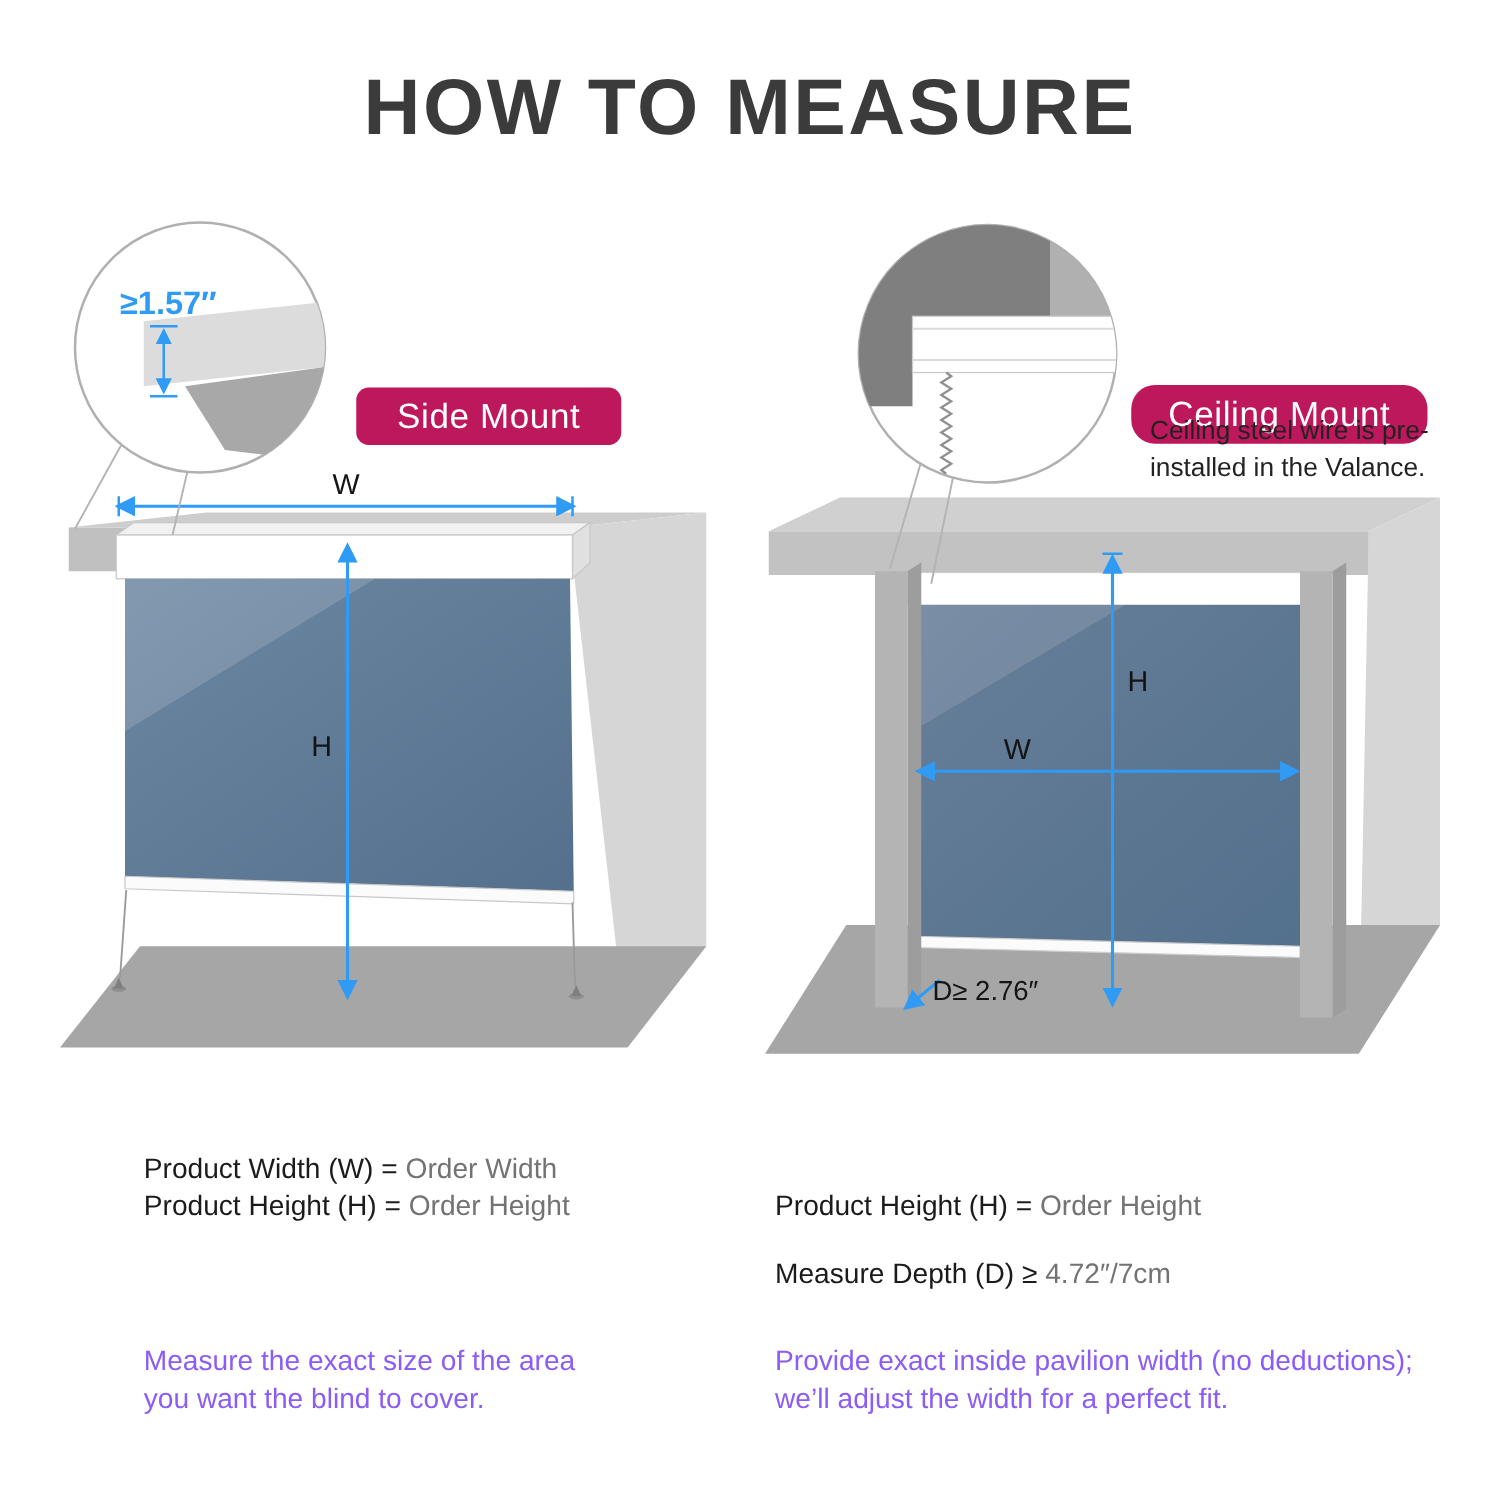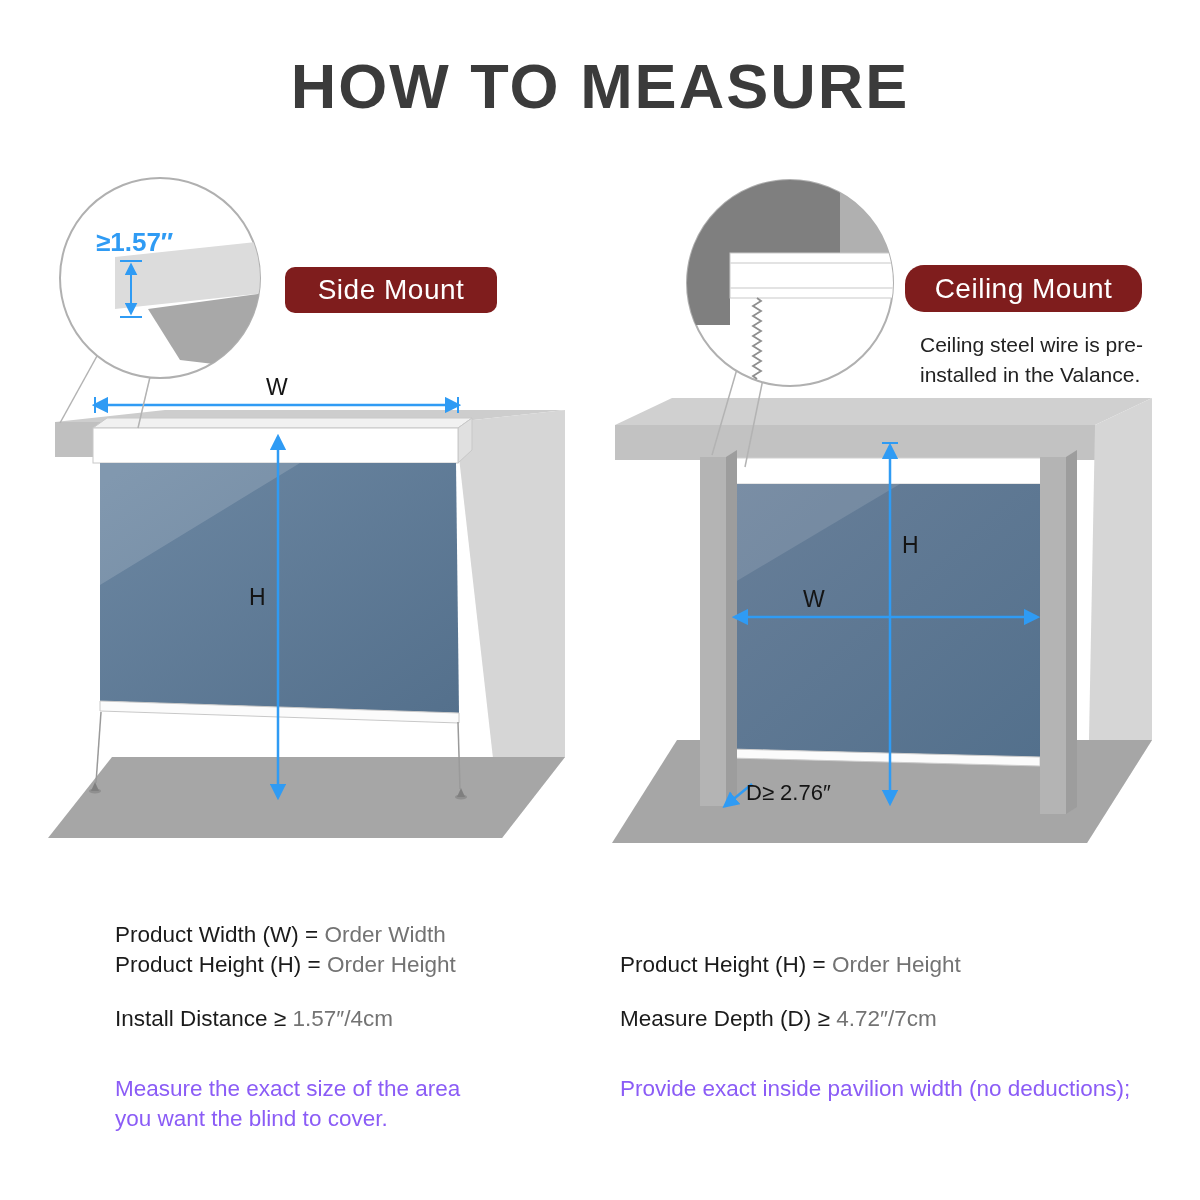--- a/index.html
+++ b/index.html
@@ -10,23 +10,23 @@
          font-size:63px;font-weight:700;color:#3b3b3b;letter-spacing:2px;}
 
   svg.diag{position:absolute;display:block;}
   #diagL{left:0px;top:155px;}
   #diagR{left:600px;top:155px;}
   svg text{font-family:"Liberation Sans",sans-serif;}
   .dim{font-size:23px;fill:#141414;}
   .detail-val{font-size:26px;font-weight:700;fill:#2f9bf4;}
   .dlabel{font-size:22px;fill:#141414;}
 
-  .pill{position:absolute;background:#7f1d1d;color:#ffffff;border-radius:10px;
+  .pill{position:absolute;background:#be185d;color:#ffffff;border-radius:10px;
         display:flex;align-items:center;justify-content:center;
-        font-size:28px;font-weight:500;letter-spacing:0.5px;}
+        font-size:28px;font-weight:500;letter-spacing:0.5px;margin-top:43px;}
   #pill-side{left:285px;top:267px;width:212px;height:46px;}
   #pill-ceiling{left:905px;top:265px;width:237px;height:47px;border-radius:19px;}
 
   .detail-note{position:absolute;left:908px;top:330px;width:280px;
                font-size:21px;line-height:30px;color:#222222;margin-left:12px;}
 
   .row{position:absolute;font-size:22.5px;white-space:nowrap;color:#1b1b1b;}
   .row .v{color:#737373;}
   .note{position:absolute;font-size:22.5px;white-space:nowrap;color:#8b5cf6;}
 </style>
@@ -174,27 +174,25 @@
   <div class="pill" id="pill-side">Side Mount</div>
   <div class="pill" id="pill-ceiling">Ceiling Mount</div>
   <div class="detail-note">Ceiling steel wire is pre-installed in the Valance.</div>
 
   <div class="row" style="left:115px;top:922px">
     <span class="k">Product Width (W) = </span><span class="v">Order Width</span>
   </div>
   <div class="row" style="left:115px;top:952px">
     <span class="k">Product Height (H) = </span><span class="v">Order Height</span>
   </div>
-  <div class="row" style="left:115px;top:1006px">
-    <span class="k">Install Distance ≥ </span><span class="v">1.57″/4cm</span>
-  </div>
   <div class="note" style="left:115px;top:1076px">Measure the exact size of the area</div>
   <div class="note" style="left:115px;top:1106px">you want the blind to cover.</div>
 
   <div class="row" style="left:620px;top:952px">
     <span class="k">Product Height (H) = </span><span class="v">Order Height</span>
   </div>
   <div class="row" style="left:620px;top:1006px">
     <span class="k">Measure Depth (D) ≥ </span><span class="v">4.72″/7cm</span>
   </div>
   <div class="note" style="left:620px;top:1076px">Provide exact inside pavilion width (no deductions);</div>
+  <div class="note" style="left:620px;top:1106px">we’ll adjust the width for a perfect fit.</div>
 
 </div>
 
 </body></html>

